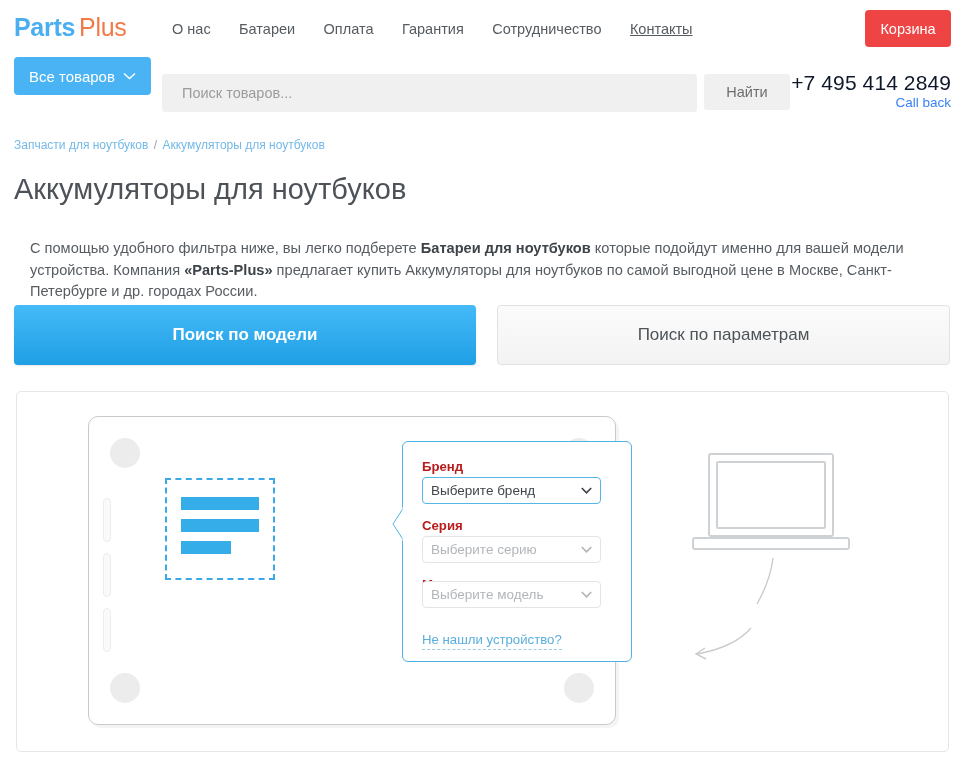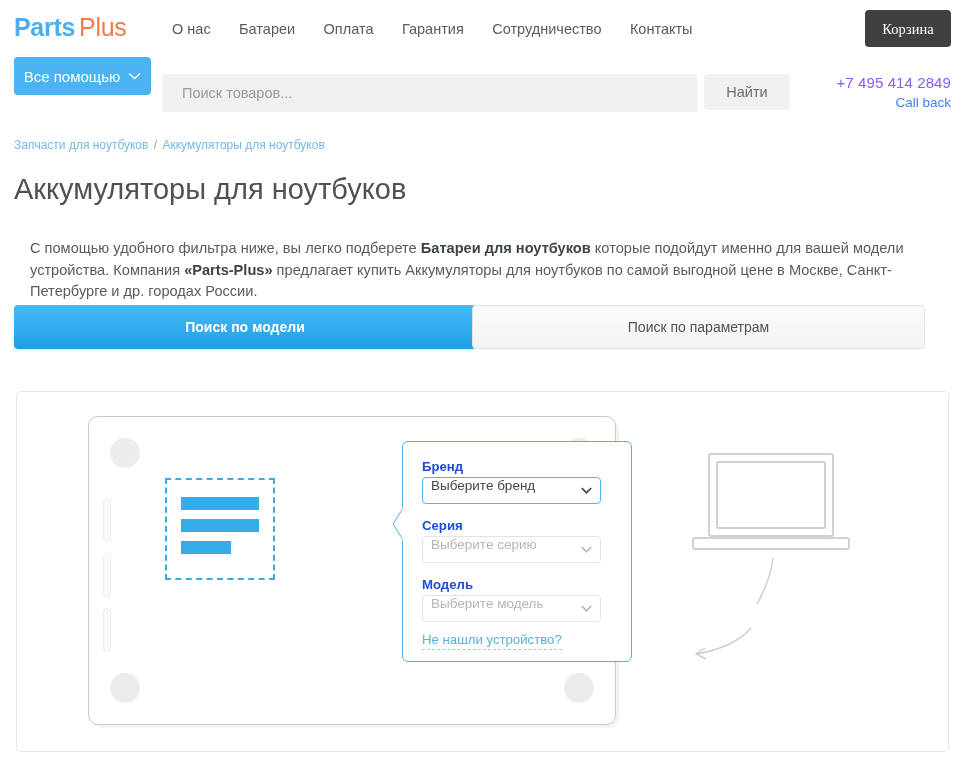--- a/index.html
+++ b/index.html
@@ -26,28 +26,28 @@
   }
   .logo .parts { color:#4aaef0; }
   .logo .plus { color:#f07b49; font-weight:normal; margin-left:4px;}
 
   .nav { position:absolute; left:172px; top:19px; height:22px; }
   .nav a {
     display:inline-block;
     font-size:14.5px; color:#555b60; text-decoration:none;
     margin-right:24px; vertical-align:top; line-height:20px;
   }
-  .nav a:last-child { margin-right:0; }
+  .nav a:last-child { margin-right:0;text-decoration:underline; }
 
   .cart-btn {
     position:absolute; right:14px; top:10px;
     width:86px; height:37px; line-height:37px; text-align:center;
-    background:#404040; color:#ffffff; font-size:14.5px;
+    background:#ef4444; color:#ffffff; font-size:14.5px;
     border-radius:4px; border:none; cursor:pointer;
-    font-family:Liberation Serif, serif;
+    font-family:Liberation Sans, sans-serif;
   }
 
   
   .searchbar {
     position:absolute; left:0; top:57px; width:965px; height:70px;
     background:#ffffff;
   }
   .allgoods {
     position:absolute; left:14px; top:74px - 57px;
     width:137px; height:38px;
@@ -73,21 +73,21 @@
     background:#f0f0f0; border:none; border-radius:3px;
     color:#6e6e6e; font-size:14.5px; cursor:pointer;
     font-family:inherit;
   }
 
   .phone {
     position:absolute; right:14px; top:13px;
     text-align:right; width:220px;
   }
   .phone .num {
-    font-size:15px; color:#8b5cf6; letter-spacing:0.1px; line-height:25px;
+    font-size:21px; color:#0f172a; letter-spacing:0.1px; line-height:25px;
     white-space:nowrap;
   }
   .phone .cb {
     font-size:13.5px; color:#3b82f6; text-decoration:none;
     display:block; line-height:18px; margin-top:-1px;
   }
 
   
   .breadcrumb {
     position:absolute; left:14px; top:138px;
@@ -107,33 +107,33 @@
   .desc {
     position:absolute; left:14px; top:222px;
     width:900px;
     font-size:14.6px; line-height:21.5px; color:#565c61;
     margin:16px;
   }
   .desc b { color:#3d4348; font-weight:bold; }
 
   
   .tab {
-    position:absolute; top:305px; height:44px;
-    border-radius:4px; font-size:14px; cursor:pointer;
+    position:absolute; top:305px; height:60px;
+    border-radius:4px; font-size:17px; cursor:pointer;
     display:flex; align-items:center; justify-content:center;
     font-family:inherit;
   }
   .tab-active {
     left:14px; width:462px;
     background:linear-gradient(180deg,#45baf7 0%, #1f9fe5 100%);
     color:#ffffff; font-weight:bold; border:none;
     box-shadow:0 1px 2px rgba(0,0,0,0.10);
   }
   .tab-inactive {
-    left:472px; width:453px;
+    left:497px; width:453px;
     background:linear-gradient(180deg,#fbfbfb 0%, #f3f3f3 100%);
     color:#4d5357; border:1px solid #e2e2e2;
   }
 
   
   .card {
     position:absolute; left:16px; top:391px;
     width:933px; height:361px;
     background:#ffffff; border:1px solid #e6e6e6; border-radius:5px;
   }
@@ -185,36 +185,36 @@
     background:#ffffff; border:1px solid #4eb2e4; border-radius:6px;
   }
   .callout-tail {
     position:absolute; left:-11px; top:65px;
     width:11px; height:34px; overflow:hidden;
   }
   .callout-tail svg { display:block; }
 
   .fld-label {
     position:absolute; left:19px;
-    font-size:13.2px; font-weight:bold; color:#1d4ed8;
+    font-size:13.2px; font-weight:bold; color:#b91c1c;
   }
   .fld-label.l1 { top:17px; }
   .fld-label.l2 { top:76px; }
   .fld-label.l3 { top:135px; }
 
   .fld {
     position:absolute; left:19px; width:179px; height:27px;
     border-radius:4px; background:#ffffff;
     font-size:13.5px; font-family:inherit;
     padding:0 26px 0 8px;
-    display:flex; 
+    display:flex; align-items:center;
   }
   .fld.f1 { top:35px; border:1px solid #55b6e8; color:#40464b; }
   .fld.f2 { top:94px; border:1px solid #e4e4e4; color:#b2b6ba; }
-  .fld.f3 { top:153px; border:1px solid #e4e4e4; color:#b2b6ba; }
+  .fld.f3 { top:139px; border:1px solid #e4e4e4; color:#b2b6ba; }
   .fld .arrow { position:absolute; right:8px; top:9px; width:11px; height:7px; }
 
   .notfound {
     position:absolute; left:19px; top:190px;
     font-size:13.2px; color:#5aaede; text-decoration:none;
     border-bottom:1px dashed #9ccdea; padding-bottom:2px;
     cursor:pointer;
   }
 
   
@@ -240,21 +240,21 @@
       <a href="#">Гарантия</a>
       <a href="#">Сотрудничество</a>
       <a href="#">Контакты</a>
     </nav>
 
     <button class="cart-btn">Корзина</button>
   </div>
 
   <div class="searchbar">
     <button class="allgoods">
-      <span>Все помощью</span>
+      <span>Все товаров</span>
       <svg class="chev-white" viewBox="0 0 13 8">
         <polyline points="1,1.5 6.5,6.5 12,1.5" fill="none" stroke="#ffffff" stroke-width="1.4"></polyline>
       </svg>
     </button>
 
     <input class="search-input" type="text" placeholder="Поиск товаров..." style="">
 
     <button class="find-btn">Найти</button>
 
     <div class="phone">

